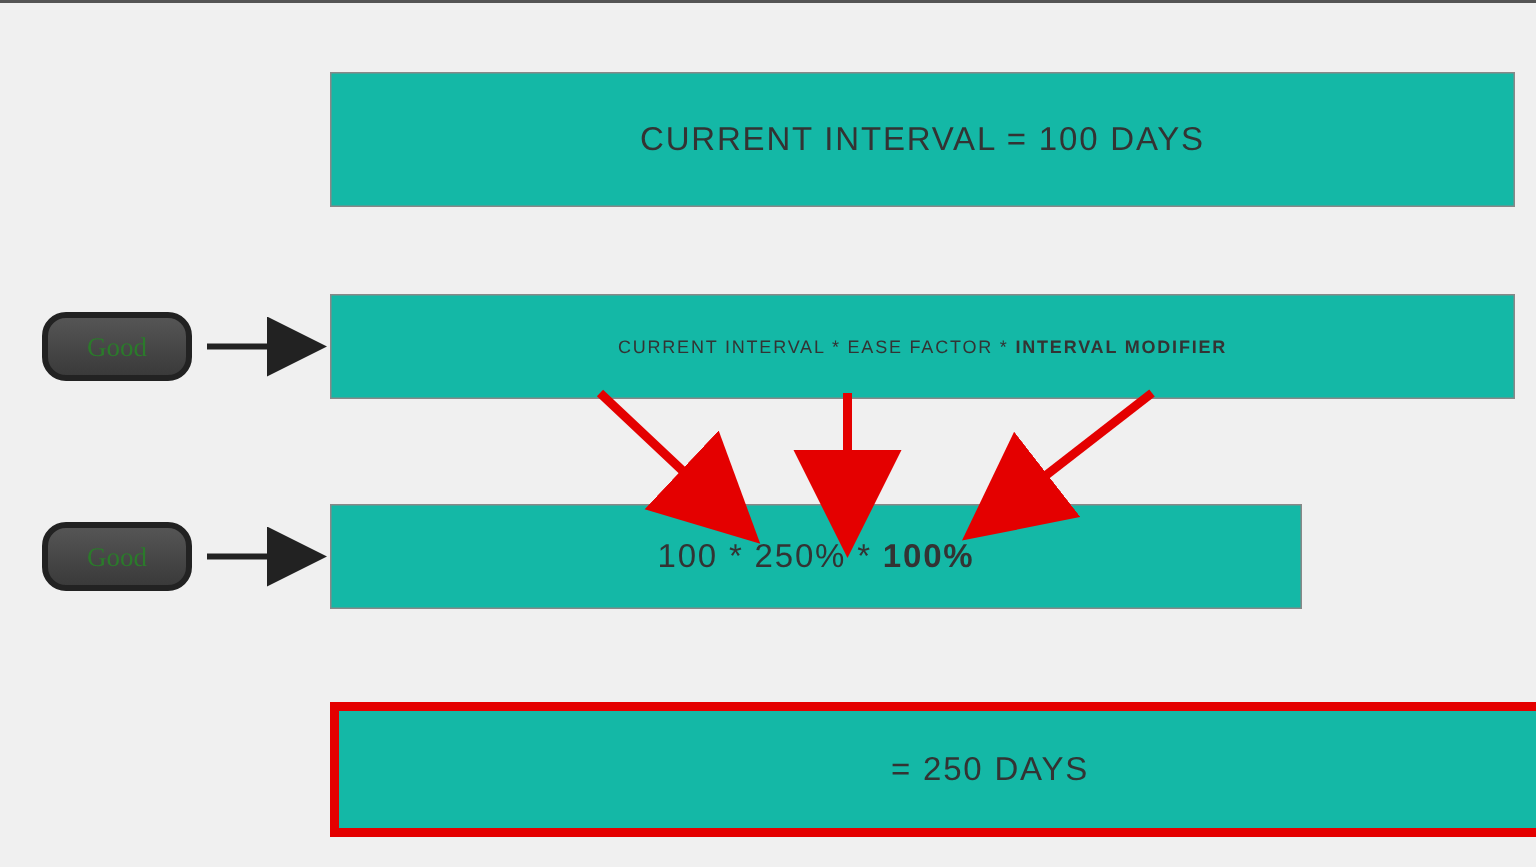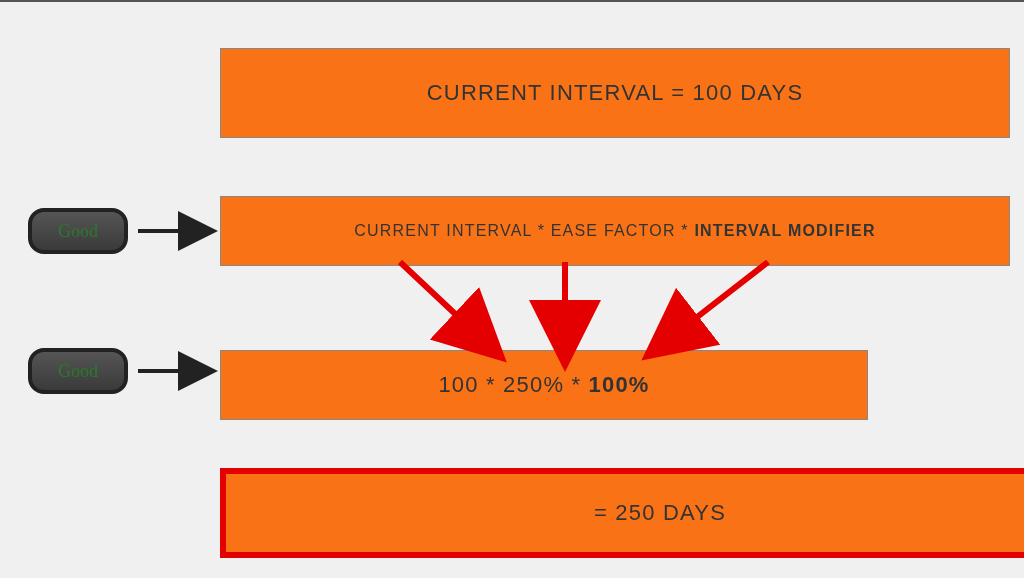--- a/index.html
+++ b/index.html
@@ -8,33 +8,33 @@
     width: 1024px;
     height: 578px;
     background: #f0f0f0;
     font-family: "Helvetica Neue", Arial, sans-serif;
     color: #333;
     position: relative;
     border-top: 2px solid #555;
   }
   .box {
     position: absolute;
-    background: #f97316;
+    background: #14b8a6;
     border: 1.5px solid #888;
     display: flex;
     align-items: center;
     justify-content: center;
     text-align: center;
     letter-spacing: 1.2px;
     font-size: 22px;
     font-weight: 400;
   }
   .box-top    { left: 220px; top: 46px;  width: 790px; height: 90px; }
-  .box-formula{ left: 220px; top: 194px; width: 790px; height: 70px; font-size: 16px; }
-  .box-values { left: 220px; top: 348px; width: 648px; height: 70px; }
+  .box-formula{ left: 220px; top: 194px; width: 790px; height: 70px; font-size: 12px; }
+  .box-values { left: 220px; top: 334px; width: 648px; height: 70px; }
   .box-result { left: 220px; top: 466px; width: 880px; height: 90px; border: 6px solid #e40000; }
   .bold { font-weight: 700; }
   .formula-inner span { white-space: pre; }
 
   .good-btn {
     position: absolute;
     width: 100px;
     height: 46px;
     background: linear-gradient(#555, #3a3a3a);
     border: 4px solid #222;

